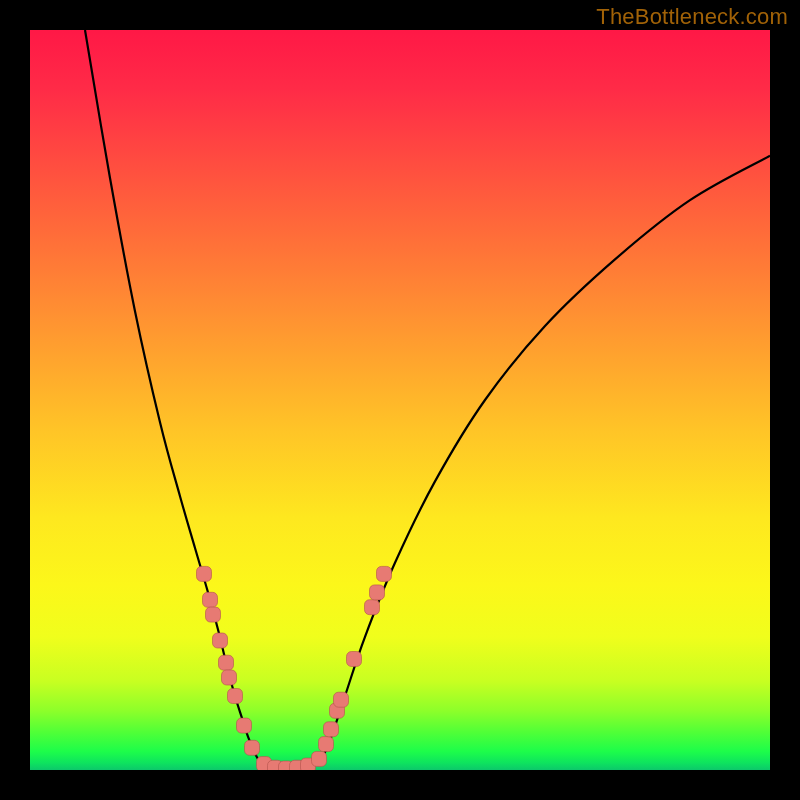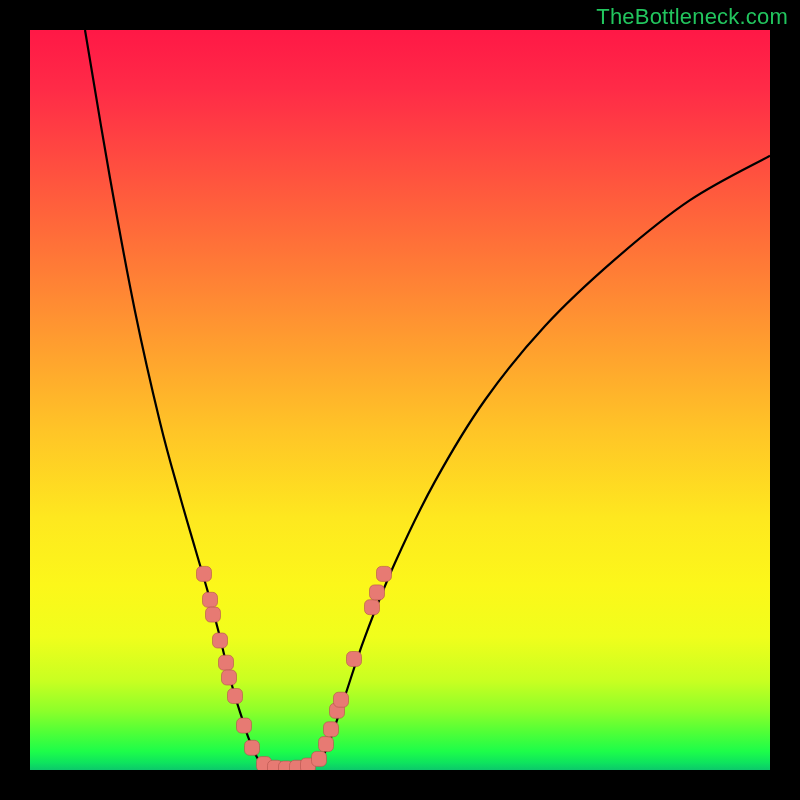--- a/index.html
+++ b/index.html
@@ -55,21 +55,21 @@
     position: absolute;
     left: 0;
     top: 0;
     width: 100%;
     height: 100%;
   }
   .watermark {
     position: absolute;
     top: 4px;
     right: 12px;
-    color: #22c55e;
+    color: #a16207;
     font-size: 22px;
     letter-spacing: 0.2px;
     font-weight: 500;
     user-select: none;
   }
 </style>
 </head>
 <body>
 
 <div class="frame">

